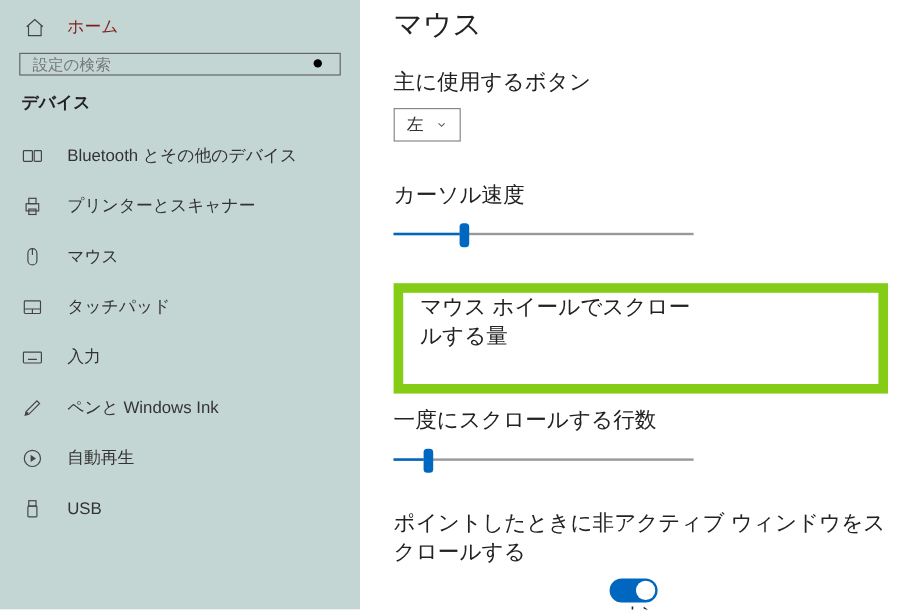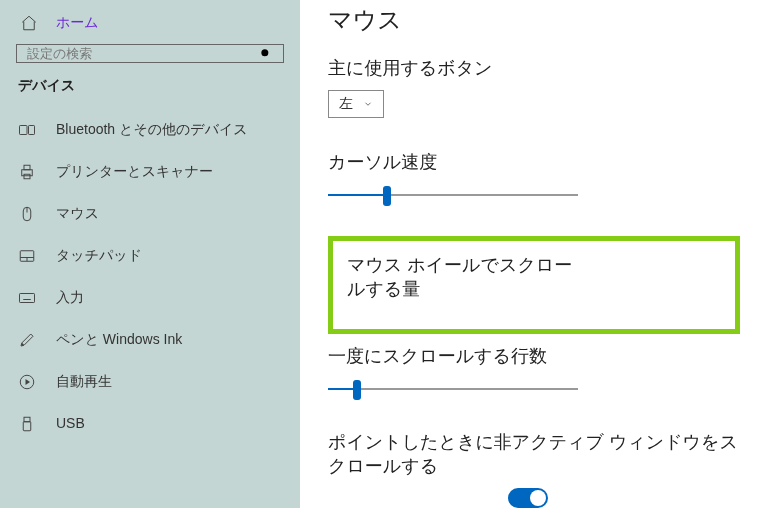--- a/index.html
+++ b/index.html
@@ -1,38 +1,38 @@
 <!DOCTYPE html>
 <html><head>
 <meta charset="utf-8">
 <style>
 * { margin: 0; padding: 0; box-sizing: border-box; font-family: "Yu Gothic UI", "Meiryo", sans-serif; }
 body { width: 768px; height: 508px; overflow: hidden; display: flex; background: #fff; }
 .sidebar { width: 300px; background: #c4d6d3; height: 100%; padding-top: 8px; }
-.home-row { display: flex; align-items: center; padding: 6px 18px 12px 20px; color: #6d28d9; font-size: 14px; cursor: pointer; }
+.home-row { display: flex; align-items: center; padding: 6px 18px 12px 20px; color: #7f1d1d; font-size: 14px; cursor: pointer; }
 .home-row .icon { width: 18px; height: 18px; margin-right: 18px; display: flex; align-items: center; justify-content: center; }
 .search-wrap { padding: 0 16px 14px 16px; }
 .search { display: flex; align-items: center; justify-content: space-between; border: 1px solid #666; padding: 1px 10px; background: #c4d6d3; }
 .search input { border: none; background: transparent; outline: none; font-size: 13px; color: #666; flex: 1; }
 .search input::placeholder { color: #777; }
 .search .sicon { width: 14px; height: 14px; color: #555; }
 .section-title { padding: 0 18px 14px 18px; font-size: 14px; font-weight: bold; color: #222; }
 .nav-item { display: flex; align-items: flex-start; padding: 12px 18px; font-size: 14px; color: #333; cursor: pointer; }
 .nav-item .icon { width: 18px; height: 18px; margin-right: 20px; display: flex; align-items: center; justify-content: center; flex-shrink: 0; }
 .main { flex: 1; padding: 4px 28px 0 28px; background: #fff; color: #222; }
 .page-title { font-size: 24px; font-weight: 400; margin-bottom: 20px; }
 .label { font-size: 18px; margin-bottom: 10px; color: #222; }
 .select-box { display: inline-flex; align-items: center; border: 1px solid #888; padding: 4px 10px; font-size: 14px; color: #333; cursor: pointer; background: #fff; }
 .select-box .chev { margin-left: 10px; }
 .slider-wrap { position: relative; width: 250px; height: 24px; margin-bottom: 28px; margin-top: 4px; }
 .slider-track { position: absolute; top: 10px; left: 0; right: 0; height: 2px; background: #999; }
 .slider-fill { position: absolute; top: 10px; left: 0; height: 2px; background: #0067c0; }
 .slider-thumb { position: absolute; top: 2px; width: 8px; height: 20px; background: #0067c0; border-radius: 3px; }
 .section-gap { height: 32px; }
-.highlight-box { border: 5px solid #84cc16; padding: 12px 150px 18px 14px; display: inline-block; margin-bottom: 10px; }
+.highlight-box { border: 8px solid #84cc16; padding: 0 150px 18px 14px; display: inline-block; margin-bottom: 10px; }
 .toggle-row { display: flex; align-items: center; margin-top: 8px; flex-direction: column; }
 .toggle { width: 40px; height: 20px; background: #0067c0; border-radius: 10px; position: relative; margin-right: 12px; cursor: pointer; }
 .toggle::after { content: ""; position: absolute; right: 2px; top: 2px; width: 16px; height: 16px; background: #fff; border-radius: 50%; }
 .icon svg { width: 18px; height: 18px; stroke: #444; fill: none; stroke-width: 1.3; }
 </style>
 </head>
 <body>
 
 <div class="sidebar">
   <div class="home-row">

